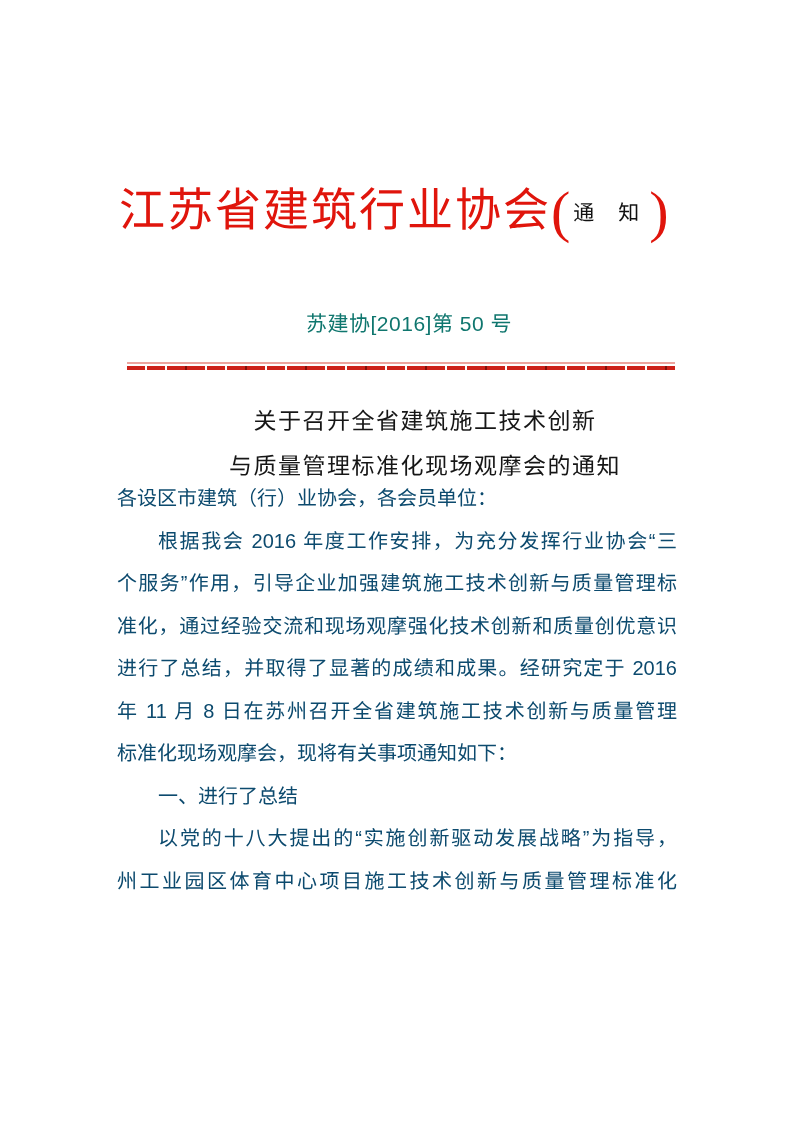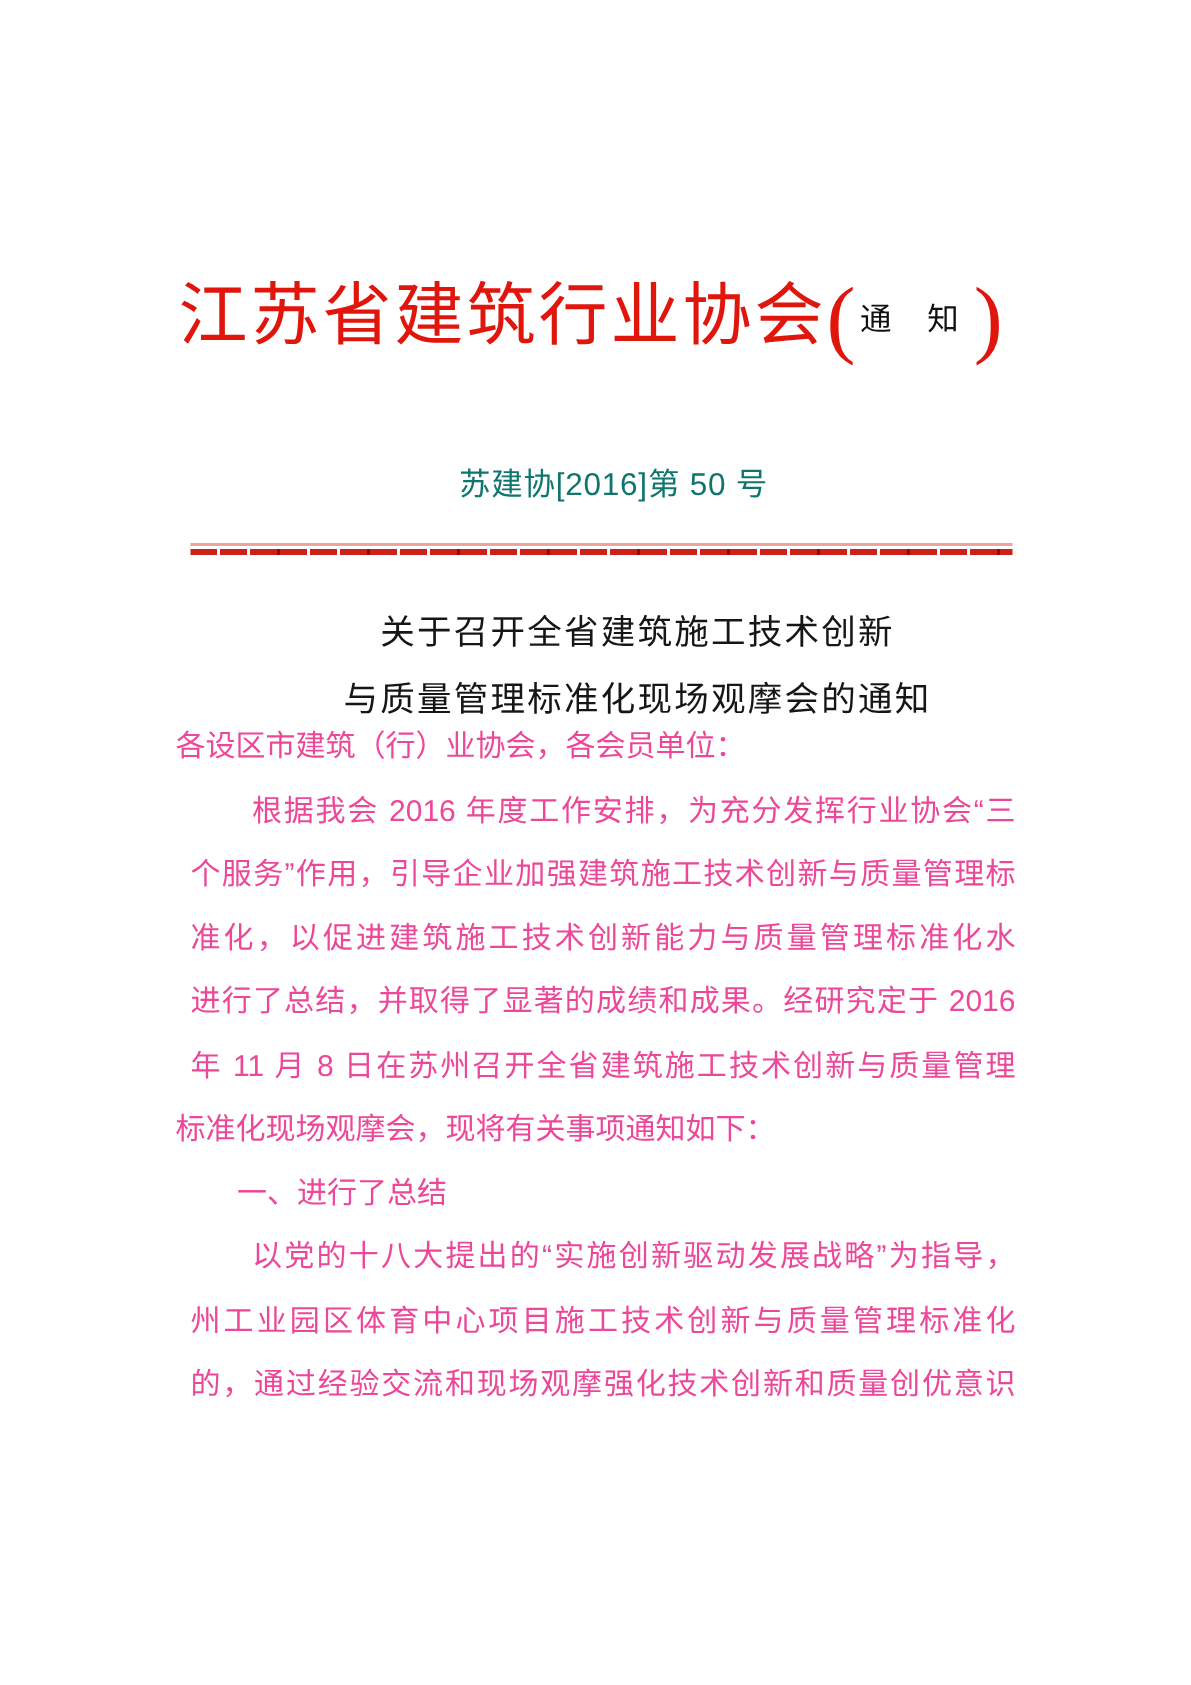--- a/index.html
+++ b/index.html
@@ -95,32 +95,31 @@
     color: #161616;
   }
 
   
   .body-text {
     position: absolute;
     top: 477px;
     left: 117px;
     width: 560px;
     font-size: 20px;
-    color: #ec4899;
+    color: #0c4a6e;
   }
   .line {
     height: 42.5px;
     line-height: 42.5px;
     text-align: left;
     white-space: normal;
   }
   .line.j {
     text-align: justify;
     text-align-last: justify;
-    margin-left: 10px;
   }
   .line.ind {
     text-indent: 41px;
   }
 </style>
 </head>
 <body>
 
 <div class="page">
 
@@ -137,23 +136,22 @@
 
   <h1 class="title">
     <div>关于召开全省建筑施工技术创新</div>
     <div>与质量管理标准化现场观摩会的通知</div>
   </h1>
 
   <div class="body-text">
     <div class="line">各设区市建筑（行）业协会，各会员单位：</div>
     <div class="line j ind">根据我会 2016 年度工作安排，为充分发挥行业协会“三</div>
     <div class="line j">个服务”作用，引导企业加强建筑施工技术创新与质量管理标</div>
-    <div class="line j">准化，以促进建筑施工技术创新能力与质量管理标准化水</div>
+    <div class="line j">准化，通过经验交流和现场观摩强化技术创新和质量创优意识</div>
     <div class="line j">进行了总结，并取得了显著的成绩和成果。经研究定于 2016</div>
     <div class="line j">年 11 月 8 日在苏州召开全省建筑施工技术创新与质量管理</div>
     <div class="line">标准化现场观摩会，现将有关事项通知如下：</div>
     <div class="line ind">一、进行了总结</div>
     <div class="line j ind">以党的十八大提出的“实施创新驱动发展战略”为指导，</div>
     <div class="line j">州工业园区体育中心项目施工技术创新与质量管理标准化</div>
-    <div class="line j">的，通过经验交流和现场观摩强化技术创新和质量创优意识</div>
   </div>
 
 </div>
 
 </body></html>

